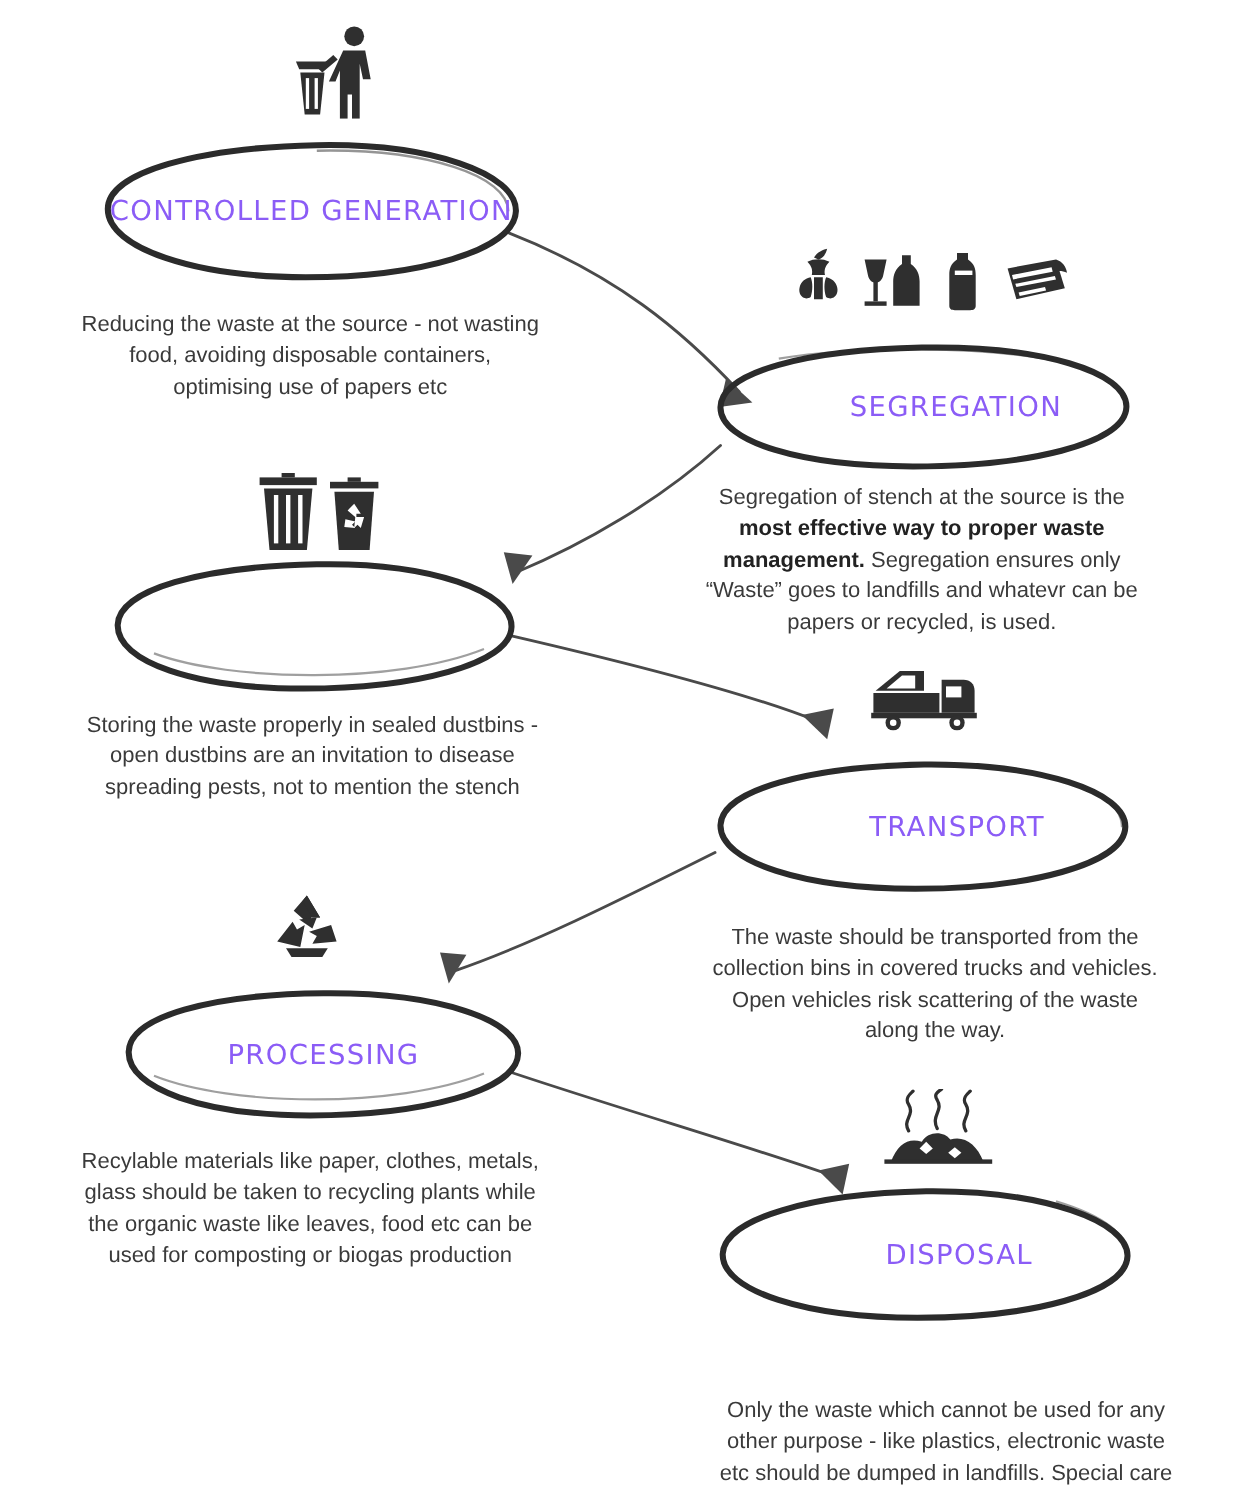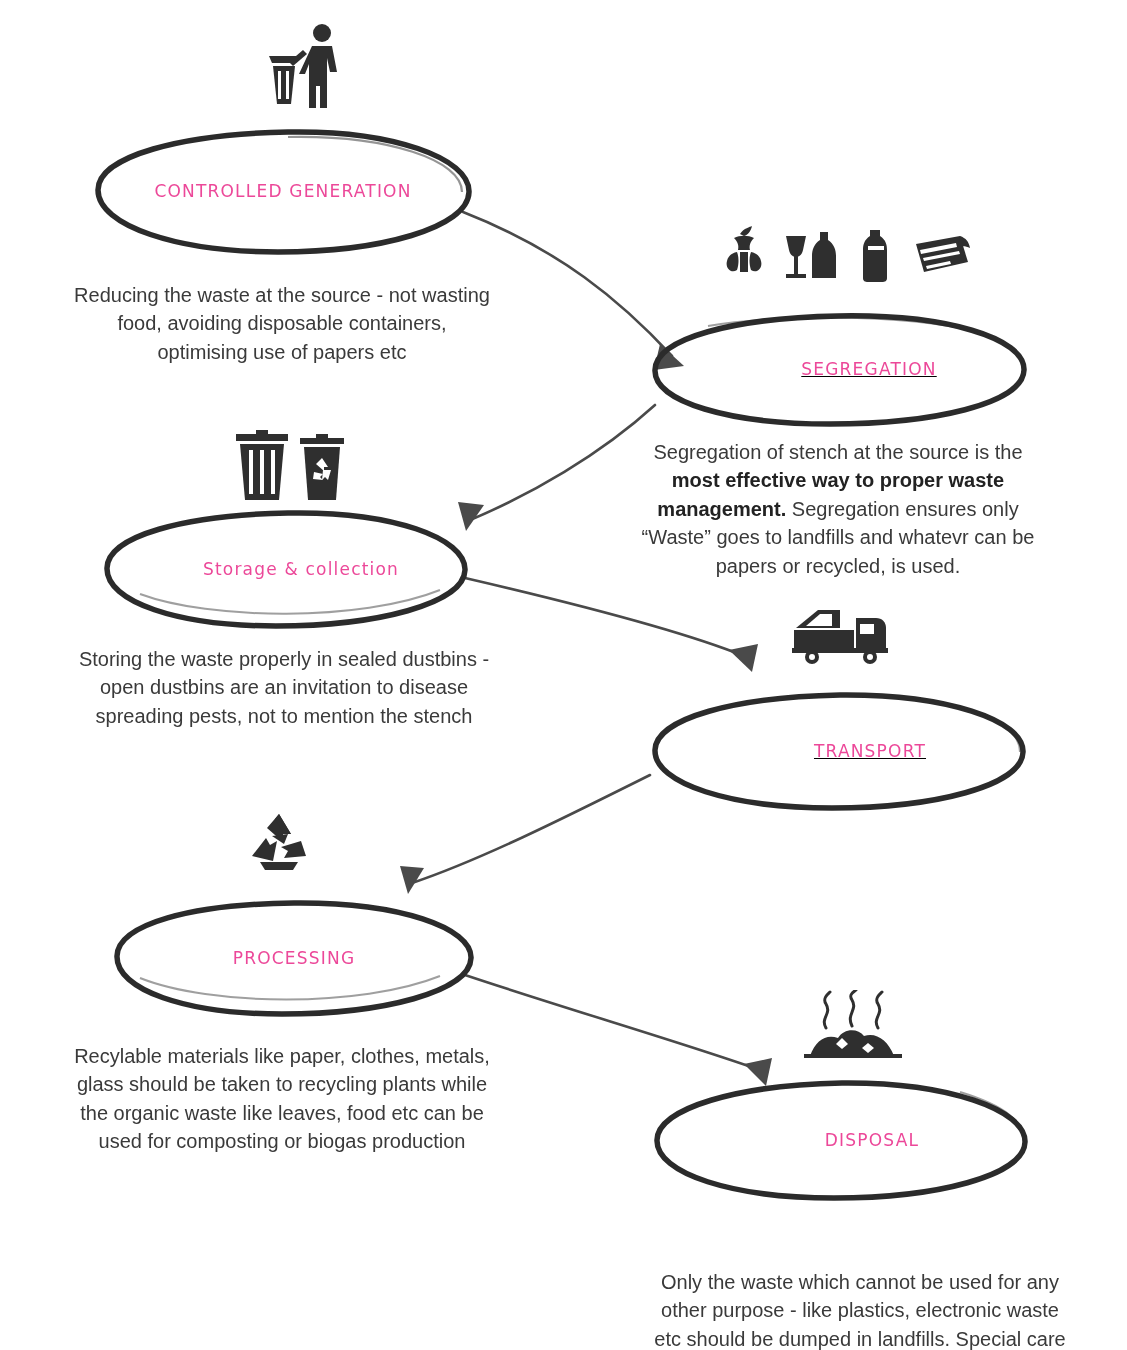--- a/index.html
+++ b/index.html
@@ -30,24 +30,24 @@
   .node .bubble-svg {
     position: absolute;
     left: 0; top: 0;
     width: 100%; height: 100%;
   }
   .node .node-label {
     position: relative;
     z-index: 2;
     font-family: "DejaVu Sans", sans-serif;
     font-weight: 400;
-    color: #ec4899;
+    color: #8b5cf6;
     letter-spacing: 1.2px;
     text-transform: uppercase;
-    font-size: 17px;
+    font-size: 25px;
     white-space: nowrap;
   }
   .node .node-label.small-caps {
     text-transform: none;
   }
   .caption {
     position: absolute;
     font-size: 20px;
     line-height: 1.42;
     color: #3a3a3a;
@@ -120,21 +120,21 @@
       <path d="M150 4 h10 v6 c6 4 7 9 7 14 v28 c0 3 -2 4 -5 4 h-14 c-3 0 -5 -1 -5 -4 v-28 c0 -5 1 -10 7 -14 z" fill="#2f2f2f"></path>
       <rect x="148" y="20" width="16" height="4" fill="#ffffff"></rect>
 
       <path d="M196 18 l44 -8 8 26 -44 10 z" fill="#2f2f2f"></path>
       <path d="M200 24 l36 -7 1 4 -36 7 z" fill="#ffffff"></path>
       <path d="M203 32 l36 -7 1 3 -36 7 z" fill="#ffffff"></path>
       <path d="M206 40 l24 -5 1 3 -24 5 z" fill="#ffffff"></path>
       <path d="M240 10 c6 2 9 6 10 12 -4 -2 -8 -2 -12 -1 z" fill="#2f2f2f"></path>
     </svg>
   </div>
-  <div class="node" style="left:648px; top:310px; width:382px; height:118px;text-decoration:underline;">
+  <div class="node" style="left:648px; top:310px; width:382px; height:118px;">
     <svg class="bubble-svg" viewBox="0 0 382 118" preserveAspectRatio="none">
       <path d="M190 6 C298 4 377 28 376 60 C375 94 284 114 182 114 C82 114 6 92 7 60 C8 28 86 8 190 6 Z" fill="none" stroke="#2b2b2b" stroke-width="5.5" stroke-linejoin="round"></path>
       <path d="M60 16 C120 6 250 2 330 22" fill="none" stroke="#2b2b2b" stroke-width="2" opacity="0.45"></path>
     </svg>
     <span class="node-label" style="margin-left:60px;">SEGREGATION</span>
   </div>
   <div class="caption" style="left:628px; top:438px; width:420px;">
     <span>Segregation of stench at the source is the </span><b>most effective way to proper waste management.</b><span> Segregation ensures only “Waste” goes to landfills and whatevr can be papers or recycled, is used.</span>
   </div>
 
@@ -156,45 +156,45 @@
         <path d="M103 40 l-3 10 -3 -3 -3 3 1 -10 8 0 z"></path>
         <path d="M86 42 l9 2 -3 3 3 3 -10 -1 1 -7 z"></path>
       </g>
     </svg>
   </div>
   <div class="node" style="left:100px; top:508px; width:372px; height:122px;">
     <svg class="bubble-svg" viewBox="0 0 372 122" preserveAspectRatio="none">
       <path d="M188 5 C292 3 366 30 365 62 C364 96 276 118 176 118 C78 118 6 94 7 60 C8 28 84 7 188 5 Z" fill="none" stroke="#2b2b2b" stroke-width="5.5" stroke-linejoin="round"></path>
       <path d="M40 86 C110 112 260 114 340 82" fill="none" stroke="#2b2b2b" stroke-width="2" opacity="0.45"></path>
     </svg>
-    <span class="node-label small-caps" style="margin-left:30px;">Storage &amp; collection</span>
   </div>
   <div class="caption" style="left:74px; top:645px; width:420px;">Storing the waste properly in sealed dustbins - open dustbins are an invitation to disease spreading pests, not to mention the stench</div>
 
   <div class="icon" style="left:790px; top:604px;">
     <svg width="104" height="60" viewBox="0 0 104 60">
       <path d="M6 24 l22 -18 22 0 0 18 z" fill="#2f2f2f"></path>
       <path d="M16 22 l14 -12 12 0 0 12 z" fill="#ffffff"></path>
       <rect x="4" y="26" width="60" height="18" fill="#2f2f2f"></rect>
       <path d="M66 14 h20 c6 0 10 4 10 10 v20 h-30 z" fill="#2f2f2f"></path>
       <rect x="70" y="20" width="14" height="10" fill="#ffffff"></rect>
       <rect x="2" y="44" width="96" height="5" fill="#2f2f2f"></rect>
       <circle cx="22" cy="53" r="7" fill="#2f2f2f"></circle>
       <circle cx="22" cy="53" r="3" fill="#ffffff"></circle>
       <circle cx="80" cy="53" r="7" fill="#2f2f2f"></circle>
       <circle cx="80" cy="53" r="3" fill="#ffffff"></circle>
     </svg>
   </div>
-  <div class="node" style="left:648px; top:690px; width:382px; height:122px;text-decoration:underline;">
+  <div class="node" style="left:648px; top:690px; width:382px; height:122px;">
     <svg class="bubble-svg" viewBox="0 0 382 122" preserveAspectRatio="none">
       <path d="M192 5 C298 4 376 30 375 62 C374 96 286 118 184 118 C84 118 6 94 7 60 C8 28 88 7 192 5 Z" fill="none" stroke="#2b2b2b" stroke-width="5.5" stroke-linejoin="round"></path>
       <path d="M300 14 C350 26 372 42 372 62" fill="none" stroke="#2b2b2b" stroke-width="2" opacity="0.45"></path>
     </svg>
     <span class="node-label" style="margin-left:62px;">TRANSPORT</span>
   </div>
+  <div class="caption" style="left:640px; top:838px; width:420px;">The waste should be transported from the collection bins in covered trucks and vehicles. Open vehicles risk scattering of the waste along the way.</div>
 
   <div class="icon" style="left:248px; top:812px;">
     <svg width="62" height="60" viewBox="0 0 62 60">
       <path d="M31 2 l12 20 -8 0 0 8 -16 -14 12 -14 z" fill="#2f2f2f"></path>
       <path d="M31 2 l12 20 -7 0 -9 -15 z" fill="#2f2f2f"></path>
       <path d="M58 44 l-22 2 4 -7 -7 -4 20 -6 5 15 z" fill="#2f2f2f"></path>
       <path d="M4 44 l14 -18 4 7 7 -4 -4 20 -21 -5 z" fill="#2f2f2f"></path>
       <path d="M12 50 h38 l-5 8 h-28 z" fill="#2f2f2f"></path>
       <path d="M24 24 l16 -2 -4 10 z" fill="#2f2f2f"></path>
     </svg>

